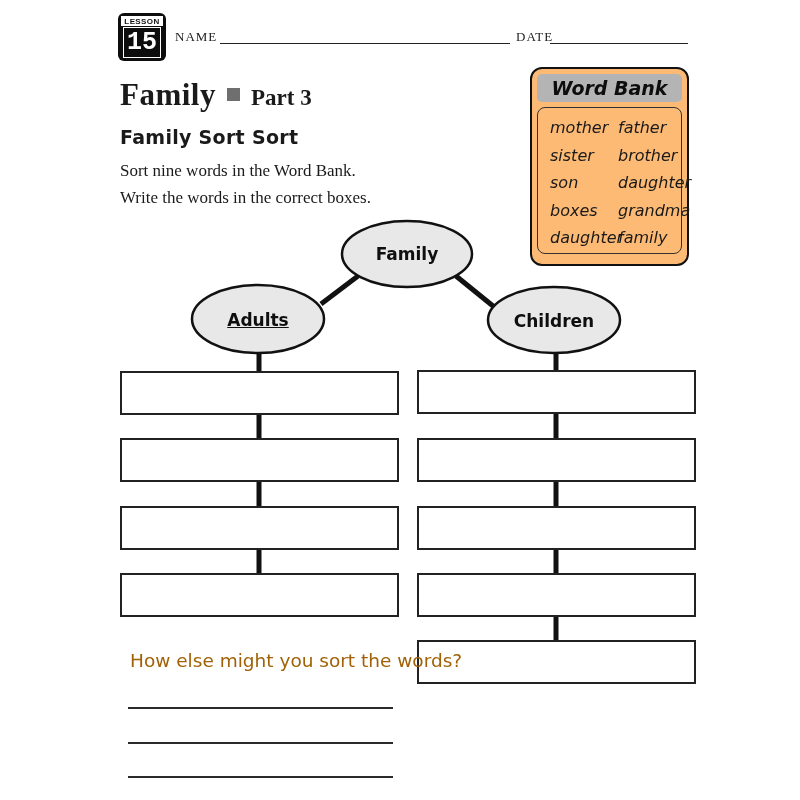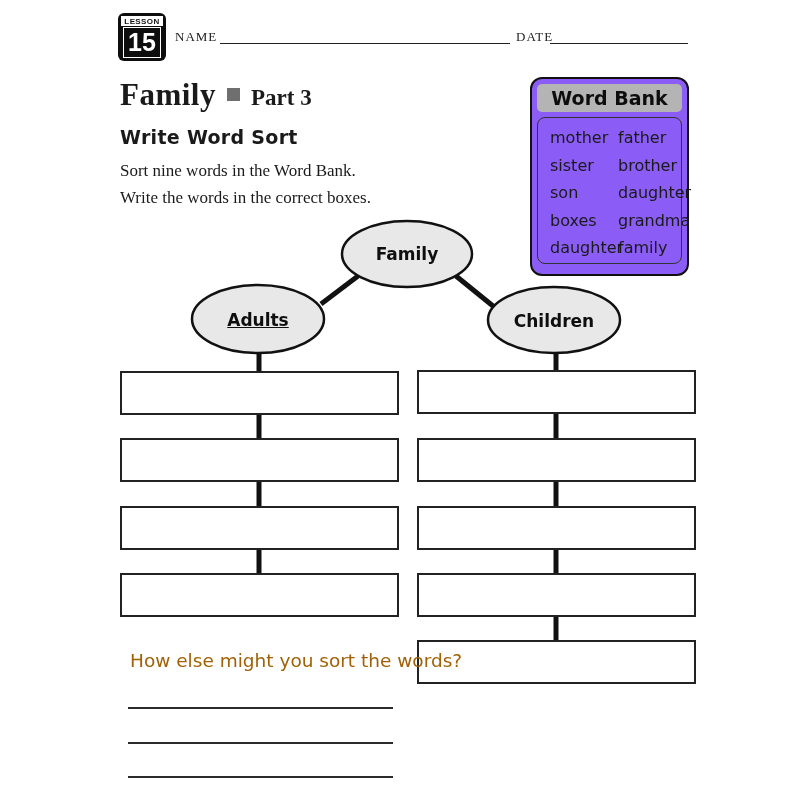--- a/index.html
+++ b/index.html
@@ -15,21 +15,21 @@
     display:flex; flex-direction:column; align-items:center;
   }
   .badge-label {
     margin-top:3px; background:#ffffff; color:#111;
     font-family:"Liberation Sans", sans-serif; font-weight:bold; font-size:8px;
     letter-spacing:.4px; padding:1px 3px 0 3px; line-height:9px;
   }
   .badge-num {
     flex:1; width:38px; margin:1px 0 3px 0; border:1.5px solid #ffffff;
     display:flex; align-items:center; justify-content:center;
-    color:#ffffff; font-family:Liberation Sans, sans-serif; font-weight:bold; font-size:25px;
+    color:#ffffff; font-family:Liberation Mono, monospace; font-weight:bold; font-size:25px;
     box-sizing:border-box;
   }
 
   
   .fieldlabel {
     position:absolute; font-family:"Liberation Serif", serif; font-size:13px;
     letter-spacing:1px; color:#222;
   }
   .fieldline { position:absolute; height:14px; border-bottom:1.5px solid #222; }
 
@@ -44,23 +44,23 @@
     position:absolute; left:120px; top:126px;
     font-family:"DejaVu Sans", sans-serif; font-weight:bold; font-size:19px; letter-spacing:.3px;
   }
   .instructions {
     position:absolute; left:120px; top:157px;
     font-family:"Liberation Serif", serif; font-size:17px; line-height:27px;
   }
 
   
   .wordbank {
-    position:absolute; left:530px; top:77px; width:159px; height:199px;
-    background:#8b5cf6; border:2.5px solid #111; border-radius:12px;
-    box-sizing:border-box; padding:5px;
+    position:absolute; left:530px; top:67px; width:159px; height:199px;
+    background:#fdba74; border:2.5px solid #111; border-radius:12px;
+    box-sizing:border-box; padding:5px;font-style:italic;
   }
   .wb-header {
     height:28px; background:#b4b4b4; border-radius:5px;
     display:flex; align-items:center; justify-content:center;
     font-family:"DejaVu Sans", sans-serif; font-weight:bold; font-size:19px; color:#0d0d0d;
   }
   .wb-body {
     margin-top:5px; height:147px; border:1.5px solid #333; border-radius:8px;
     box-sizing:border-box; padding:10px 0 0 12px;
     display:grid; grid-template-columns:68px auto; grid-auto-rows:27.5px;
@@ -101,21 +101,21 @@
   <div class="fieldline" style="left:220px; top:29px; width:290px;"></div>
   <div class="fieldlabel" style="left:516px; top:29px;">DATE</div>
   <div class="fieldline" style="left:550px; top:29px; width:138px;"></div>
 
   <div class="title">
     <span class="title-main">Family</span>
     <span class="title-square"></span>
     <span class="title-part">Part 3</span>
   </div>
 
-  <div class="heading">Write Word Sort</div>
+  <div class="heading">Family Sort Sort</div>
   <div class="instructions">
     <div>Sort nine words in the Word Bank.</div>
     <div>Write the words in the correct boxes.</div>
   </div>
 
   <div class="wordbank">
     <div class="wb-header">Word Bank</div>
     <div class="wb-body">
       <span>mother</span>
       <span>father</span>

